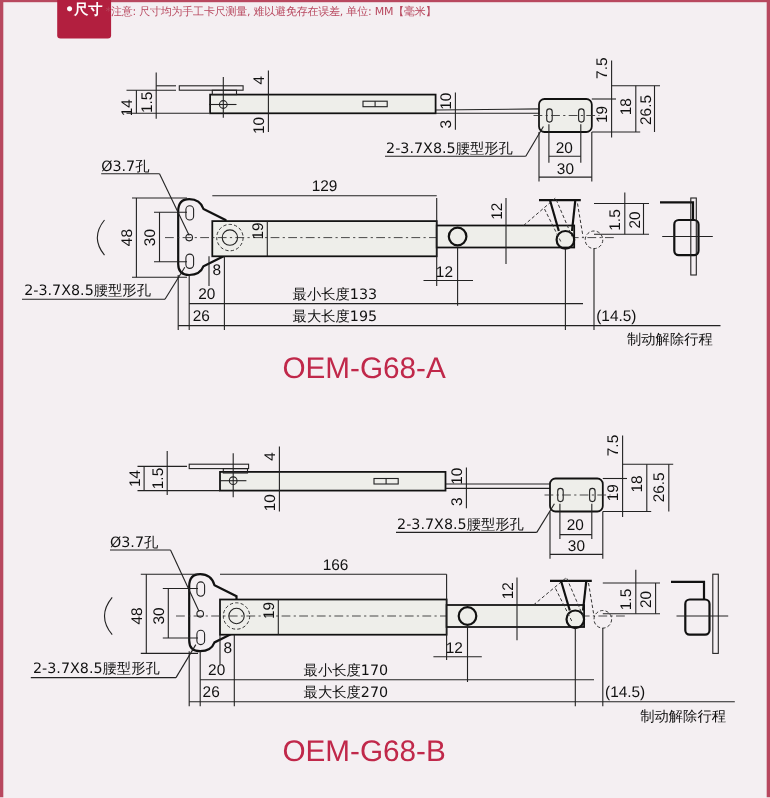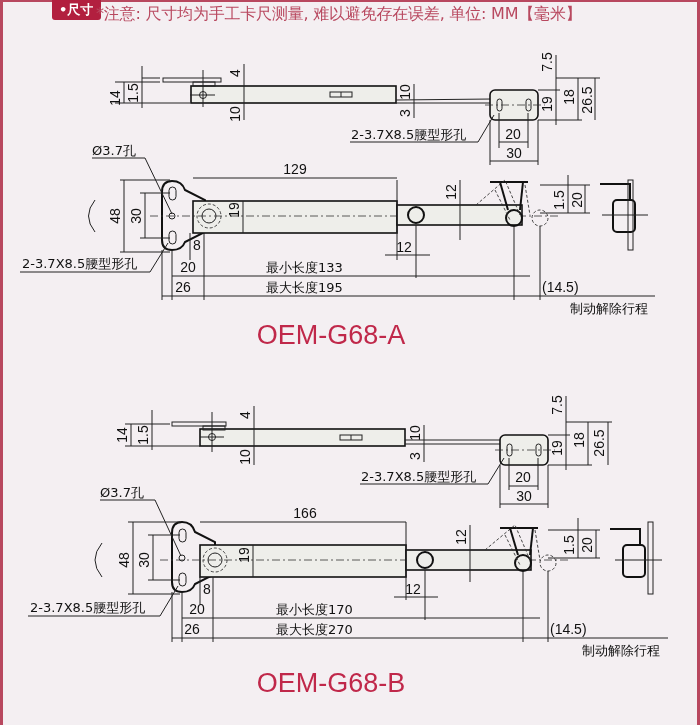--- a/index.html
+++ b/index.html
@@ -1,19 +1,19 @@
 <!DOCTYPE html>
 <html><head>
 <meta charset="utf-8">
 <style>
   html,body{margin:0;padding:0;}
   body{width:700px;height:725px;background:#f4eff2;position:relative;overflow:hidden;font-family:"Liberation Sans","DejaVu Sans",sans-serif;}
   .frame{position:absolute;left:0;top:0;width:700px;height:725px;box-sizing:border-box;border-left:3px solid #b8485f;border-right:3px solid #b8485f;border-top:2px solid #b8485f;}
-  .badge{position:absolute;left:52px;top:0;height:20px;padding:0 8px 0 7px;background:#b21f3f;color:#fff;font-size:13px;font-weight:bold;line-height:20px;border-radius:0 0 3px 3px;font-family:"DejaVu Sans",sans-serif;}
-  .note{position:absolute;left:96px;top:4px;font-size:16px;color:#b8485f;font-family:"DejaVu Sans",sans-serif;letter-spacing:-0.2px;text-align:center;}
+  .badge{position:absolute;left:52px;top:0;height:20px;padding:0 8px 15px 7px;background:#b21f3f;color:#fff;font-size:13px;font-weight:bold;line-height:20px;border-radius:0 0 3px 3px;font-family:"DejaVu Sans",sans-serif;}
+  .note{position:absolute;left:96px;top:4px;font-size:10px;color:#b8485f;font-family:"DejaVu Sans",sans-serif;letter-spacing:-0.2px;text-align:center;}
   svg{position:absolute;left:0;top:0;}
   .ln{stroke:#222;stroke-width:1;fill:none;}
   .thick{stroke:#111;stroke-width:2;fill:none;}
   .body{stroke:#111;stroke-width:1.6;fill:#eeeeea;}
   .c{stroke:#333;stroke-width:0.8;stroke-dasharray:8 3 2 3;fill:none;}
   .dash{stroke:#333;stroke-width:0.9;stroke-dasharray:3 2;fill:none;}
   .t{font-family:"Liberation Sans",sans-serif;font-size:14px;fill:#111;}
   .tz{font-family:"DejaVu Sans",sans-serif;font-size:13px;fill:#111;}
   .model{font-family:"Liberation Sans",sans-serif;font-size:27px;fill:#c0284a;}
 </style>

